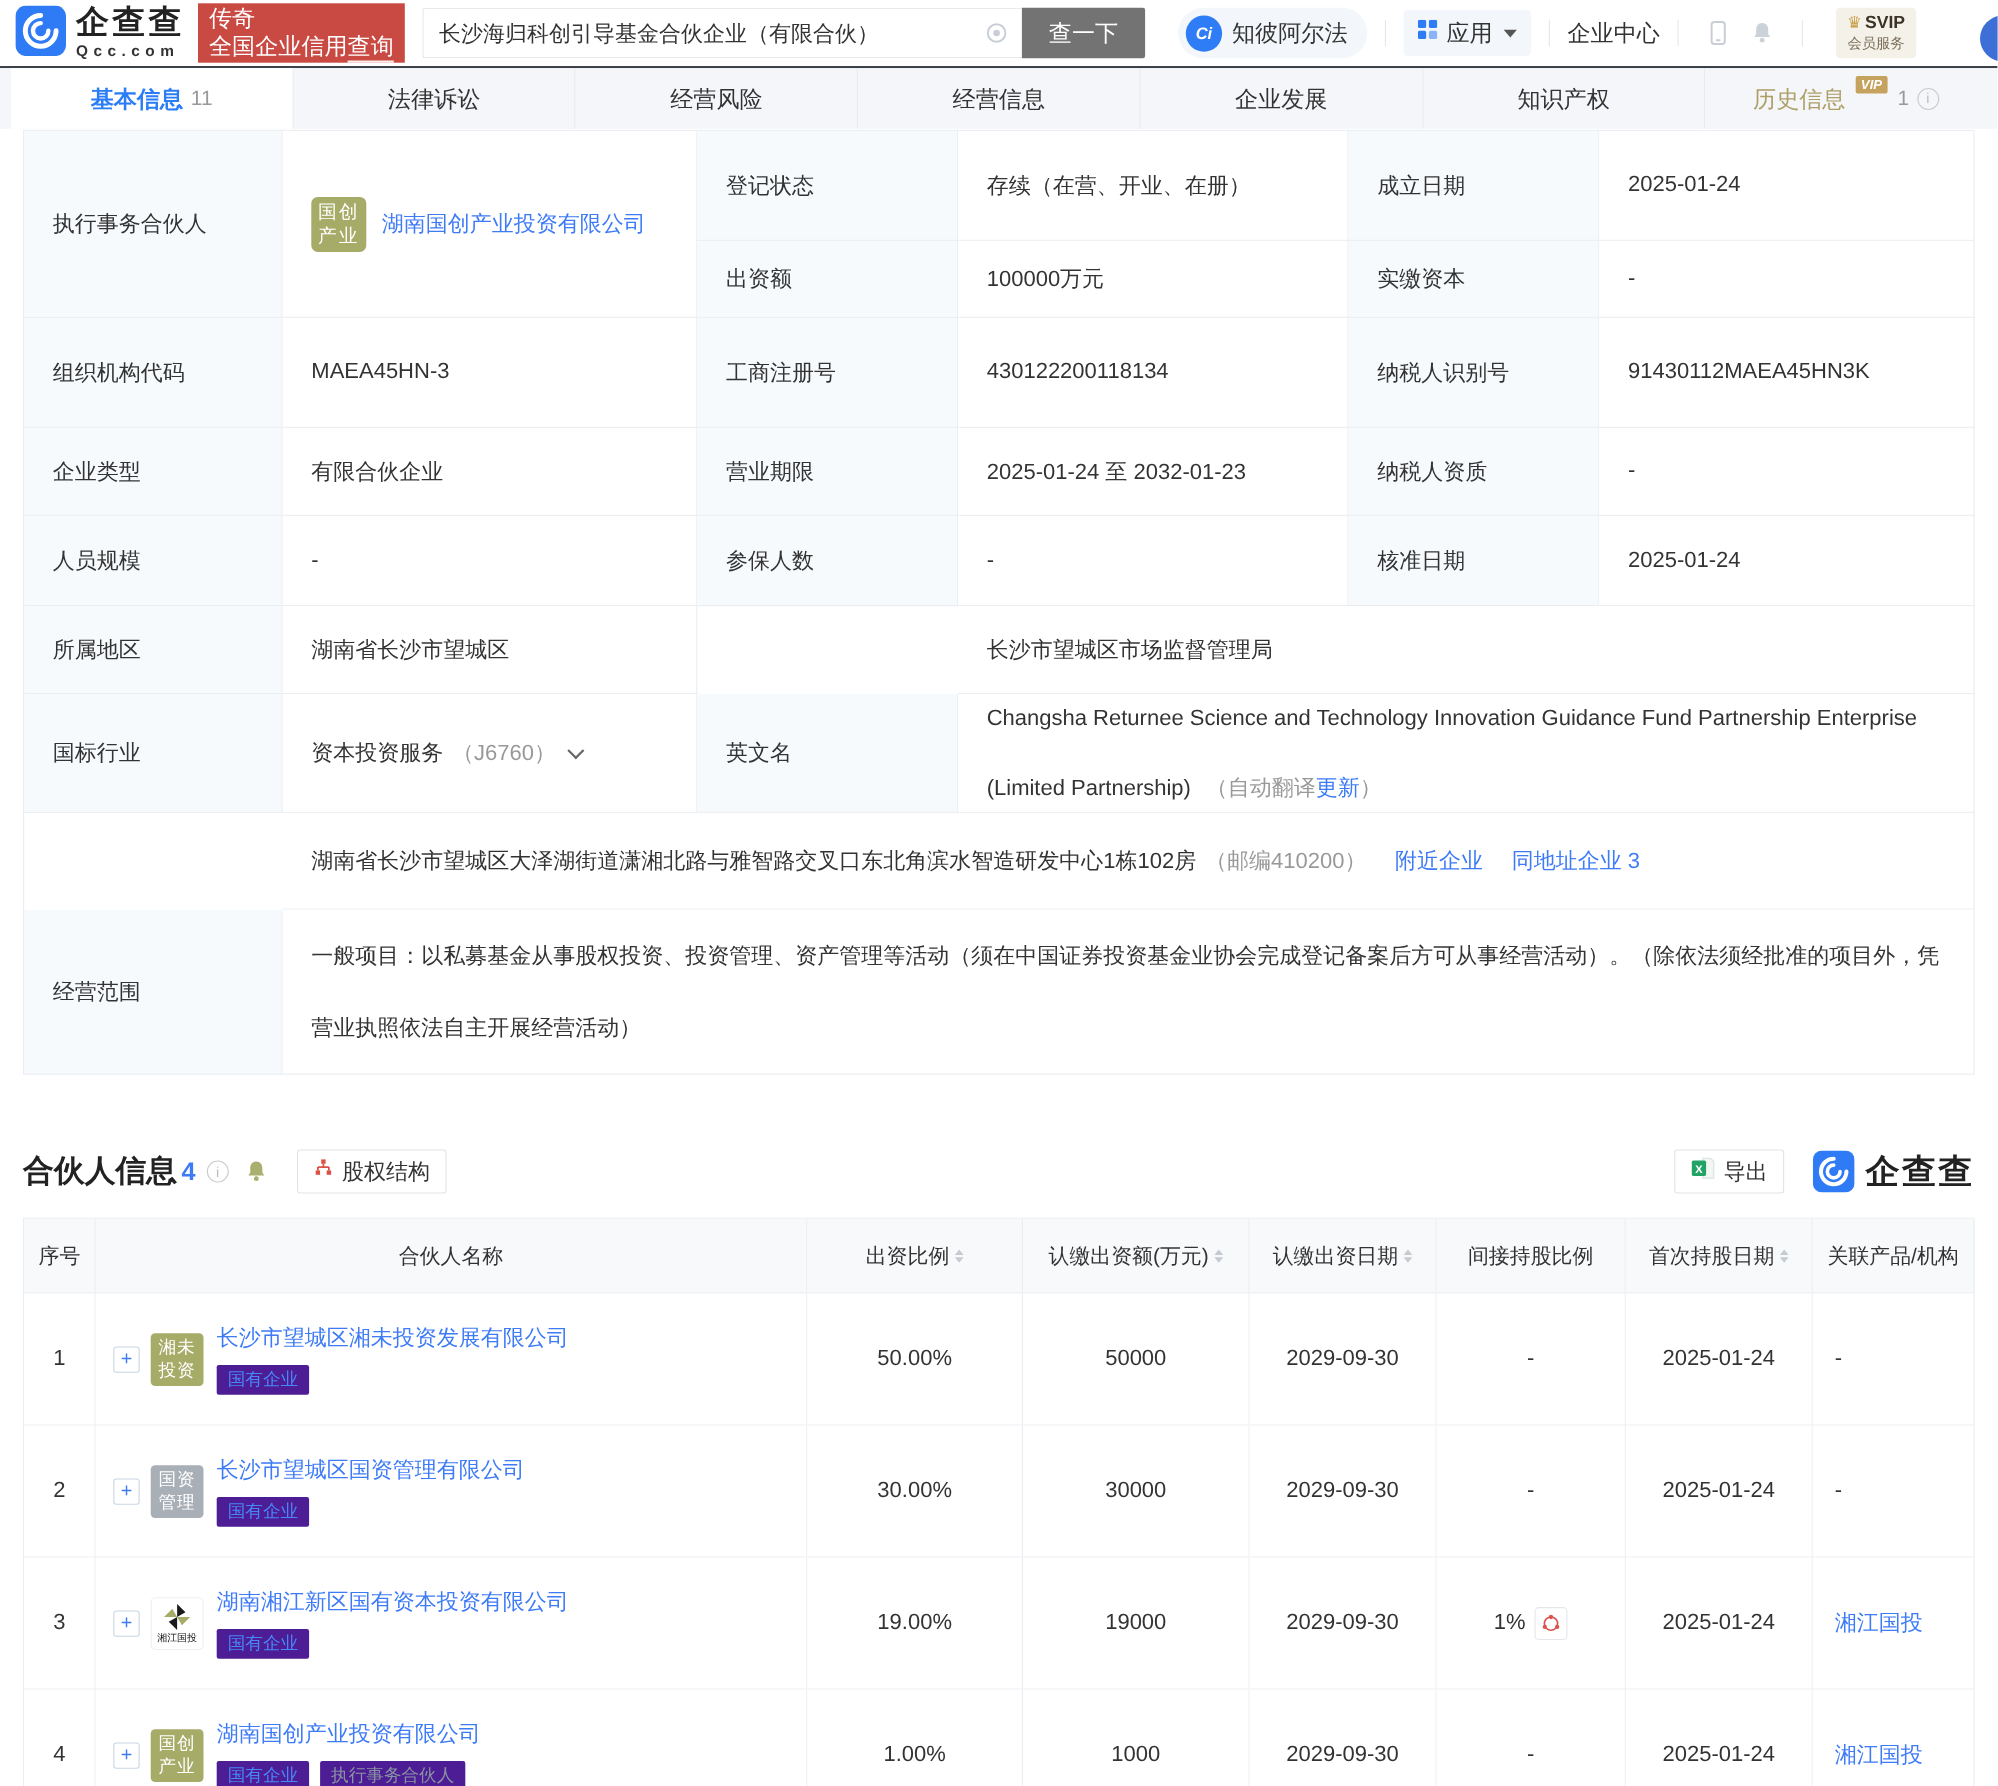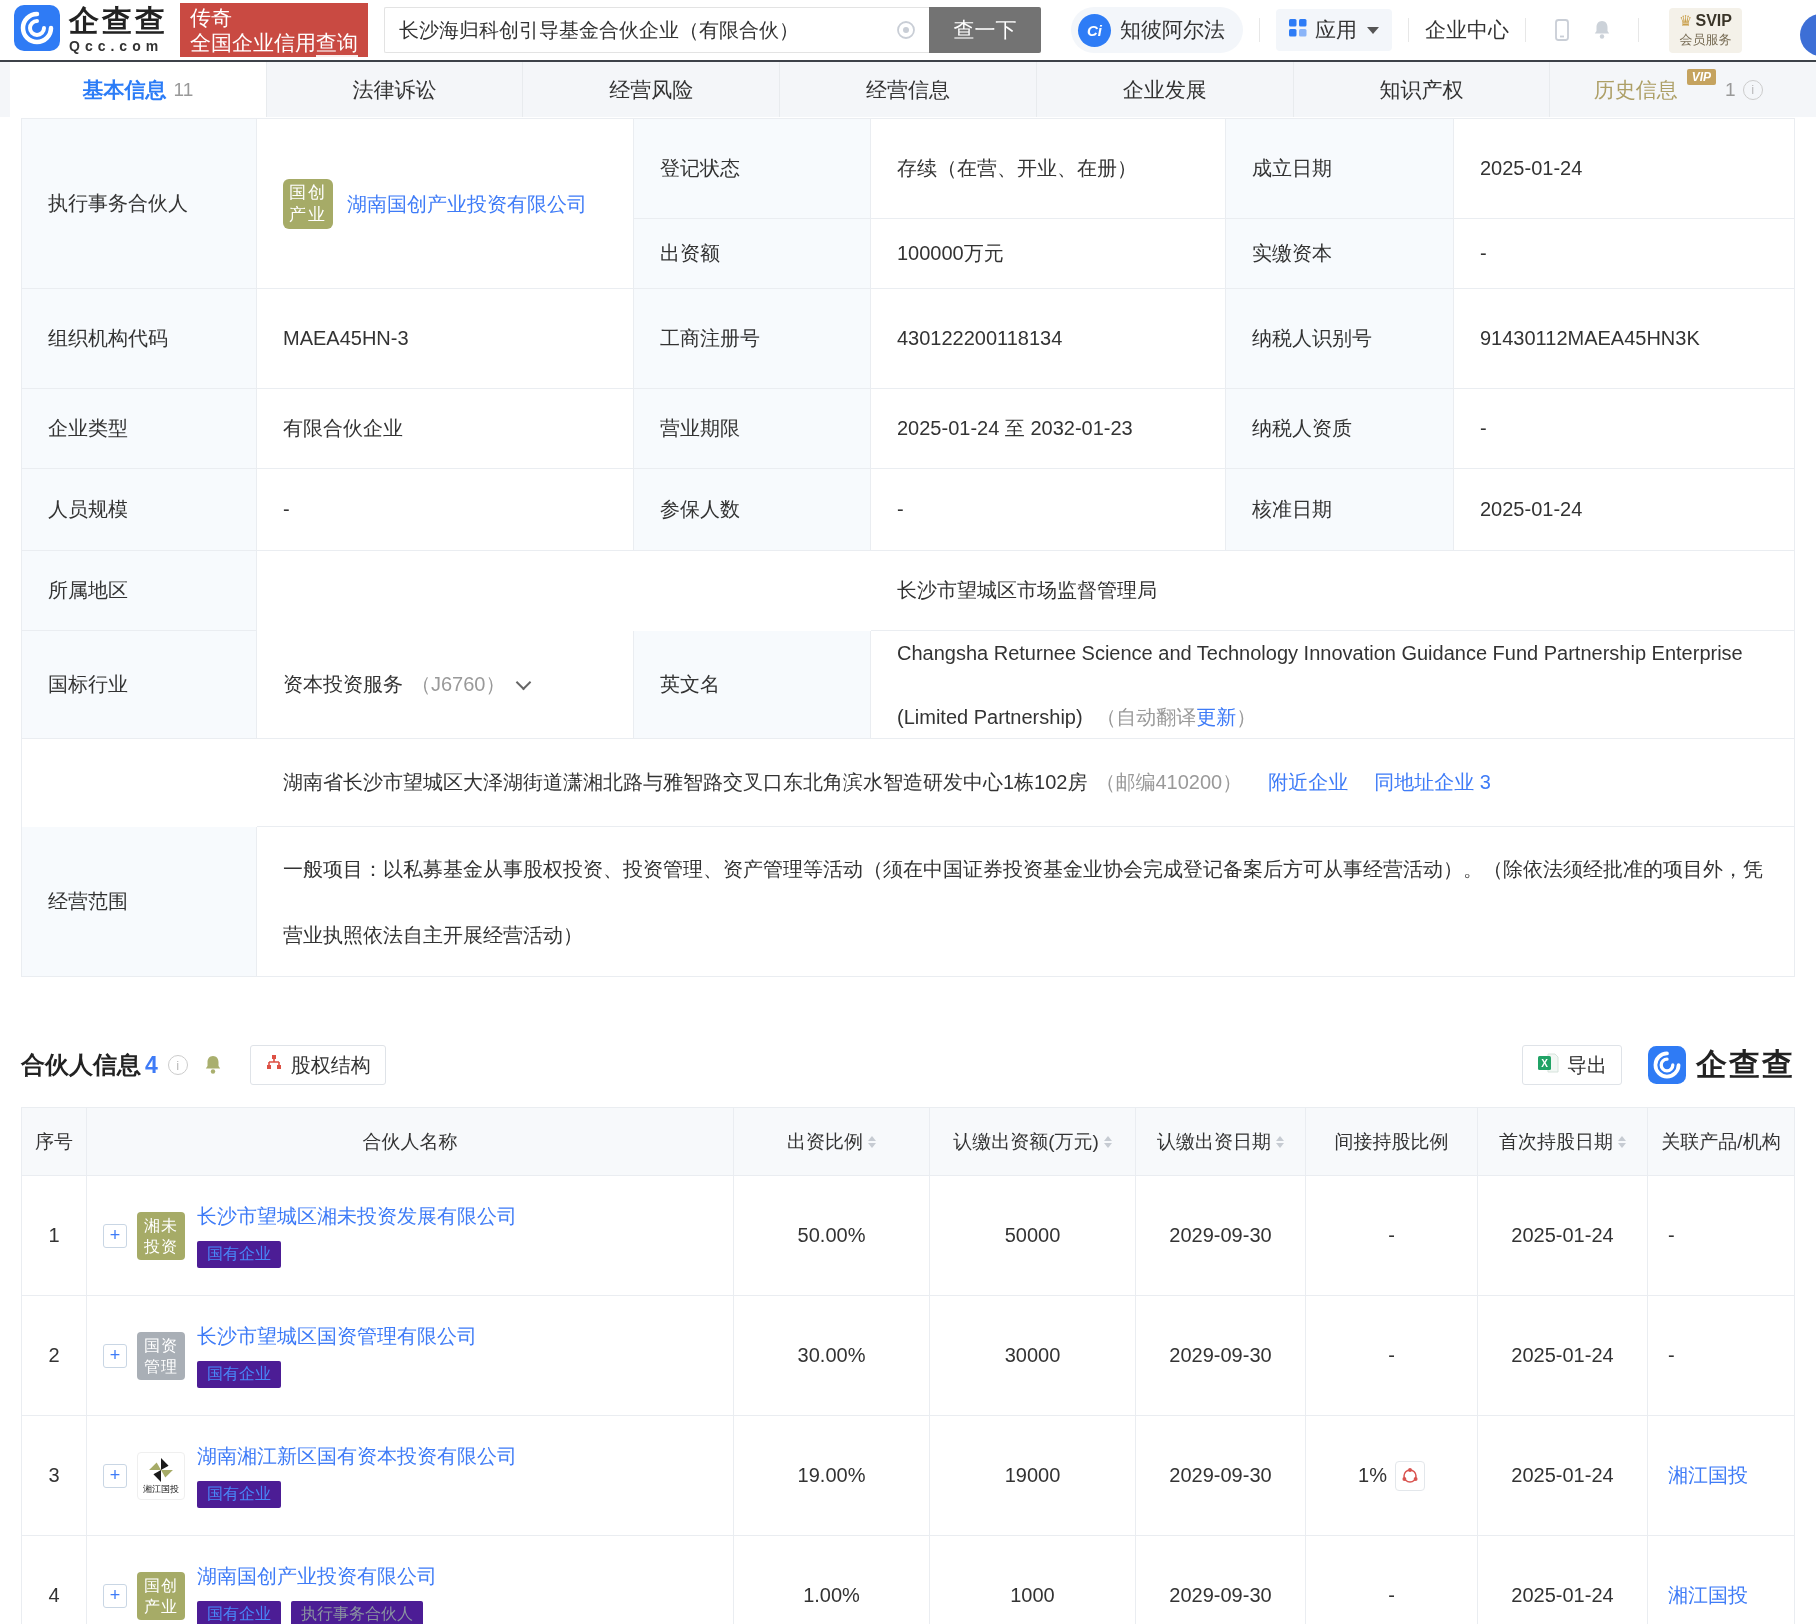--- a/index.html
+++ b/index.html
@@ -70,21 +70,21 @@
   line-height:22px; letter-spacing:2px; display:flex; align-items:center; justify-content:center;
   text-align:center; padding:2px; word-break:break-all; flex-shrink:0; }
 .exec-link { width:252px; line-height:34px; font-size:20px; margin-left:14px; display:inline-block; }
 .chev { width:11px; height:11px; border-right:2px solid #666; border-bottom:2px solid #666;
   transform:rotate(45deg); margin-left:12px; margin-top:-5px; cursor:pointer; }
 .ml8 { margin-left:8px; } .ml26 { margin-left:26px; }
 .lh52 { line-height:64px; } .lh66 { line-height:66px; }
 
 
 .psec-header { display:flex; align-items:center; margin-top:60px; height:56px; }
-.ptitle { font-size:24px; font-weight:bold; color:#222; }
+.ptitle { font-size:28px; font-weight:bold; color:#222; }
 .pcount { color:#3E7BF7; font-size:23px; font-weight:bold; margin-left:4px; }
 .psec-header .info-circle { margin-left:10px; }
 .bellwrap { margin-left:14px; display:flex; align-items:center; }
 .btn-outline { border:1px solid #dfe3e8; border-radius:3px; height:40px; padding:0 14px; display:flex;
   align-items:center; gap:8px; font-size:20px; color:#333; background:#fff; cursor:pointer;
   font-family:"Liberation Sans","DejaVu Sans",sans-serif; }
 .structure-btn { margin-left:26px; }
 .spacer { flex:1; }
 .pbrand { margin-left:26px; display:flex; align-items:center; gap:10px; }
 .pbrand-text { font-size:31px; font-weight:bold; color:#222; letter-spacing:2px; }
@@ -271,20 +271,21 @@
     <div class="c val" style="grid-area:4/6/5/7">-</div>
 
     <div class="c lab" style="grid-area:5/1/6/2">人员规模</div>
     <div class="c val" style="grid-area:5/2/6/3">-</div>
     <div class="c lab" style="grid-area:5/3/6/4">参保人数</div>
     <div class="c val" style="grid-area:5/4/6/5">-</div>
     <div class="c lab" style="grid-area:5/5/6/6">核准日期</div>
     <div class="c val" style="grid-area:5/6/6/7">2025-01-24</div>
 
     <div class="c lab" style="grid-area:6/1/7/2">所属地区</div>
+    <div class="c val" style="grid-area:6/2/7/3">湖南省长沙市望城区</div>
     <div class="c val" style="grid-area:6/4/7/7">长沙市望城区市场监督管理局</div>
 
     <div class="c lab" style="grid-area:7/1/8/2">国标行业</div>
     <div class="c val" style="grid-area:7/2/8/3">
       <span>资本投资服务</span>
       <span class="gray ml8">（J6760）</span>
       <span class="chev"></span>
     </div>
     <div class="c lab" style="grid-area:7/3/8/4">英文名</div>
     <div class="c val" style="grid-area:7/4/8/7">

